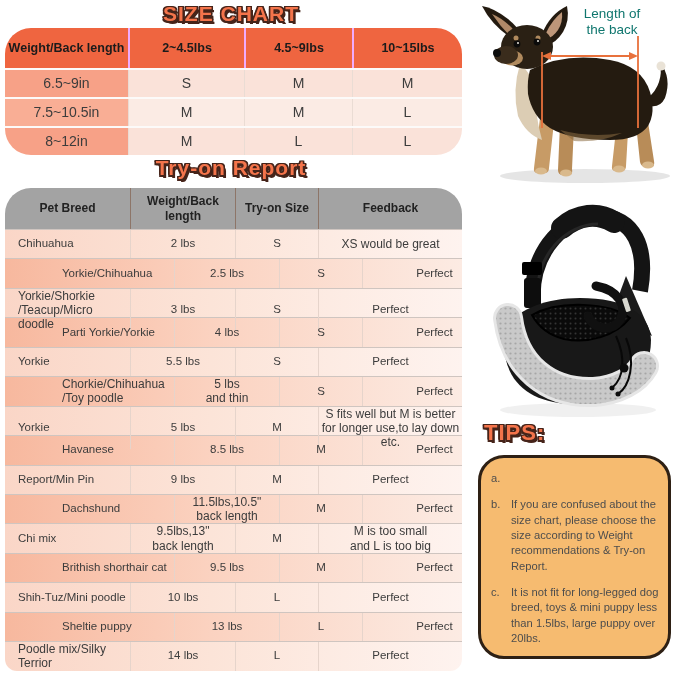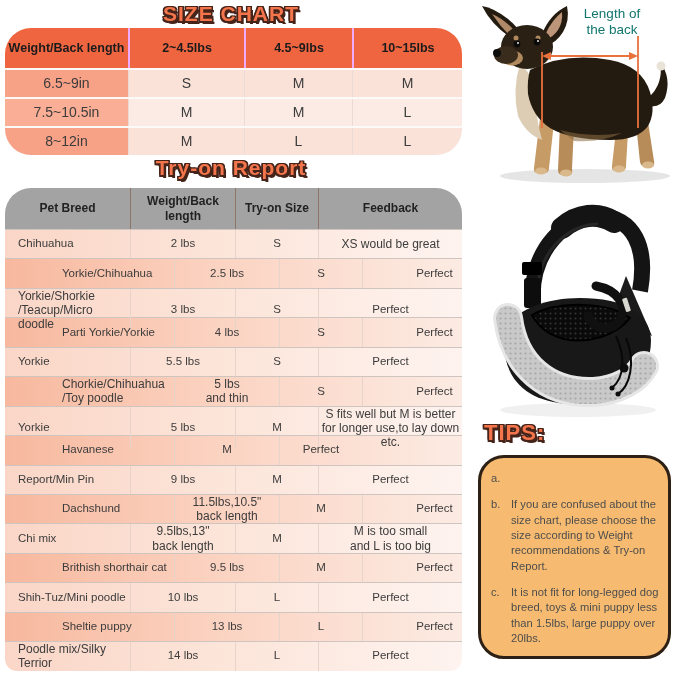--- a/index.html
+++ b/index.html
@@ -203,20 +203,21 @@
     </div>
     <div class="row tbody r-light">
       <div class="c breed">Yorkie</div>
       <div class="c">5 lbs</div>
       <div class="c">M</div>
       <div class="c sm">S fits well but M is better
 for longer use,to lay down etc.</div>
     </div>
     <div class="row tbody r-dark">
       <div class="c breed">Havanese</div>
+      <div class="c">8.5 lbs</div>
       <div class="c">M</div>
       <div class="c">Perfect</div>
     </div>
     <div class="row tbody r-light">
       <div class="c breed">Report/Min Pin</div>
       <div class="c">9 lbs</div>
       <div class="c">M</div>
       <div class="c">Perfect</div>
     </div>
     <div class="row tbody r-dark">

